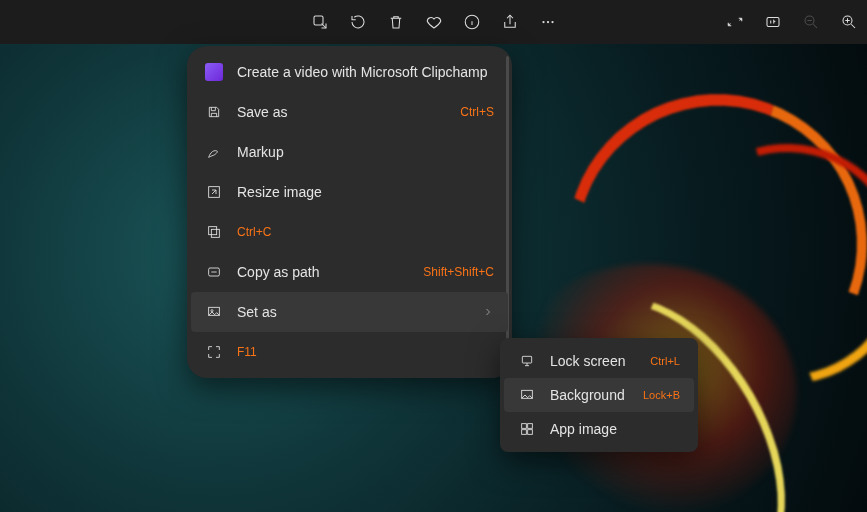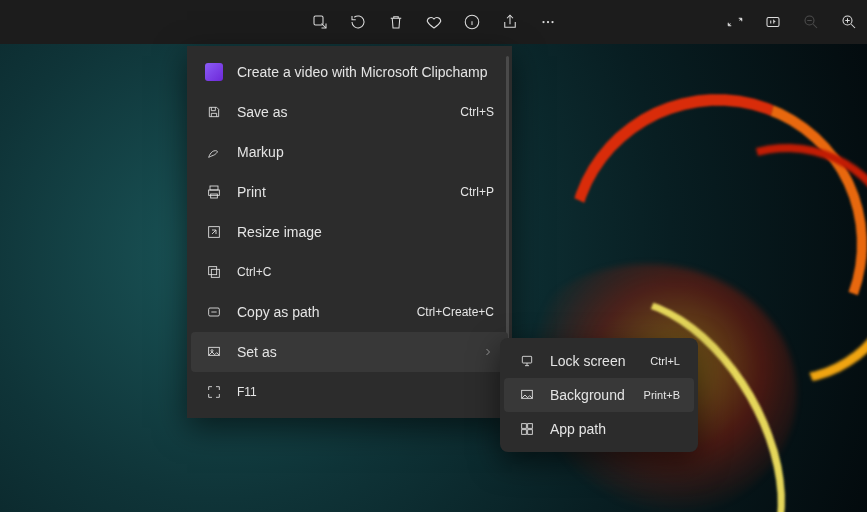--- a/index.html
+++ b/index.html
@@ -142,21 +142,21 @@
   }
   .watermark .txt small { display:block; font-size:13px; color:#3a6b78; letter-spacing:4px; }
 
   
   .menu {
     position: absolute;
     left: 187px;
     top: 46px;
     width: 325px;
     background: #2c2c2c;
-    border-radius: 0;
+    border-radius: 20px;
     box-shadow: 0 10px 30px rgba(0,0,0,.55);
     padding: 6px 4px;
     overflow: hidden;
   }
   .menu-scrollbar {
     position: absolute;
     right: 3px; top: 10px;
     width: 3px; height: 300px;
     background: #4a4a4a;
     border-radius: 2px;
@@ -179,21 +179,21 @@
     width: 18px; height: 18px;
     display:flex; align-items:center; justify-content:center;
     flex: 0 0 18px;
   }
   .menu-item .mi-icon svg { width:16px; height:16px; stroke:#e4e4e4; fill:none; stroke-width:1.3; }
   .menu-item .mi-icon.clip {
     background: linear-gradient(135deg,#8b5cf6,#6d28d9);
     border-radius:3px;
   }
   .menu-item .label { flex: 1 1 auto; font-size: 14px; }
-  .menu-item .accel { font-size: 12px; color: #e5e5e5; }
+  .menu-item .accel { font-size: 12px; color: #f97316; }
   .menu-item .chev { width:12px; height:12px; stroke:#bcbcbc; stroke-width:1.5; fill:none; }
 
   
   .submenu {
     position: absolute;
     left: 500px;
     top: 338px;
     width: 198px;
     background: #2c2c2c;
     border-radius: 8px;
@@ -325,31 +325,20 @@
 
   <div class="menu-item">
     <span class="mi-icon">
         <svg viewBox="0 0 24 24">
           <path d="M4 20s3-10 10-10 0 6-3 7-7 3-7 3z"></path>
         </svg>
       </span>
     <span class="label">Markup</span>
   </div>
 
-  <div class="menu-item">
-    <span class="mi-icon">
-        <svg viewBox="0 0 24 24">
-          <rect x="6" y="3" width="12" height="6"></rect>
-          <rect x="4" y="9" width="16" height="8"></rect>
-          <rect x="7" y="15" width="10" height="6"></rect>
-        </svg>
-      </span>
-    <span class="label">Print</span>
-    <span class="accel">Ctrl+P</span>
-  </div>
 
   <div class="menu-item">
     <span class="mi-icon">
         <svg viewBox="0 0 24 24">
           <rect x="4" y="4" width="16" height="16"></rect>
           <path d="M9 15l6-6"></path>
           <path d="M9 9h6v6"></path>
         </svg>
       </span>
     <span class="label">Resize image</span>
@@ -366,21 +355,21 @@
   </div>
 
   <div class="menu-item">
     <span class="mi-icon">
         <svg viewBox="0 0 24 24">
           <rect x="4" y="6" width="16" height="12" rx="2"></rect>
           <path d="M8 12h8"></path>
         </svg>
       </span>
     <span class="label">Copy as path</span>
-    <span class="accel">Ctrl+Create+C</span>
+    <span class="accel">Shift+Shift+C</span>
   </div>
 
   <div class="menu-item hover">
     <span class="mi-icon">
         <svg viewBox="0 0 24 24">
           <rect x="4" y="5" width="16" height="12"></rect>
           <circle cx="9" cy="10" r="1.5"></circle>
           <path d="M4 17l5-5 4 4 3-3 4 4"></path>
         </svg>
       </span>
@@ -416,26 +405,26 @@
     <span class="accel">Ctrl+L</span>
   </div>
   <div class="menu-item hover">
     <span class="mi-icon">
         <svg viewBox="0 0 24 24">
           <rect x="4" y="5" width="16" height="12"></rect>
           <path d="M4 17l5-5 4 4 3-3 4 4"></path>
         </svg>
       </span>
     <span class="label">Background</span>
-    <span class="accel">Print+B</span>
+    <span class="accel">Lock+B</span>
   </div>
   <div class="menu-item">
     <span class="mi-icon">
         <svg viewBox="0 0 24 24">
           <rect x="4" y="4" width="7" height="7"></rect>
           <rect x="13" y="4" width="7" height="7"></rect>
           <rect x="4" y="13" width="7" height="7"></rect>
           <rect x="13" y="13" width="7" height="7"></rect>
         </svg>
       </span>
-    <span class="label">App path</span>
+    <span class="label">App image</span>
   </div>
 </div>
 
 </body></html>

